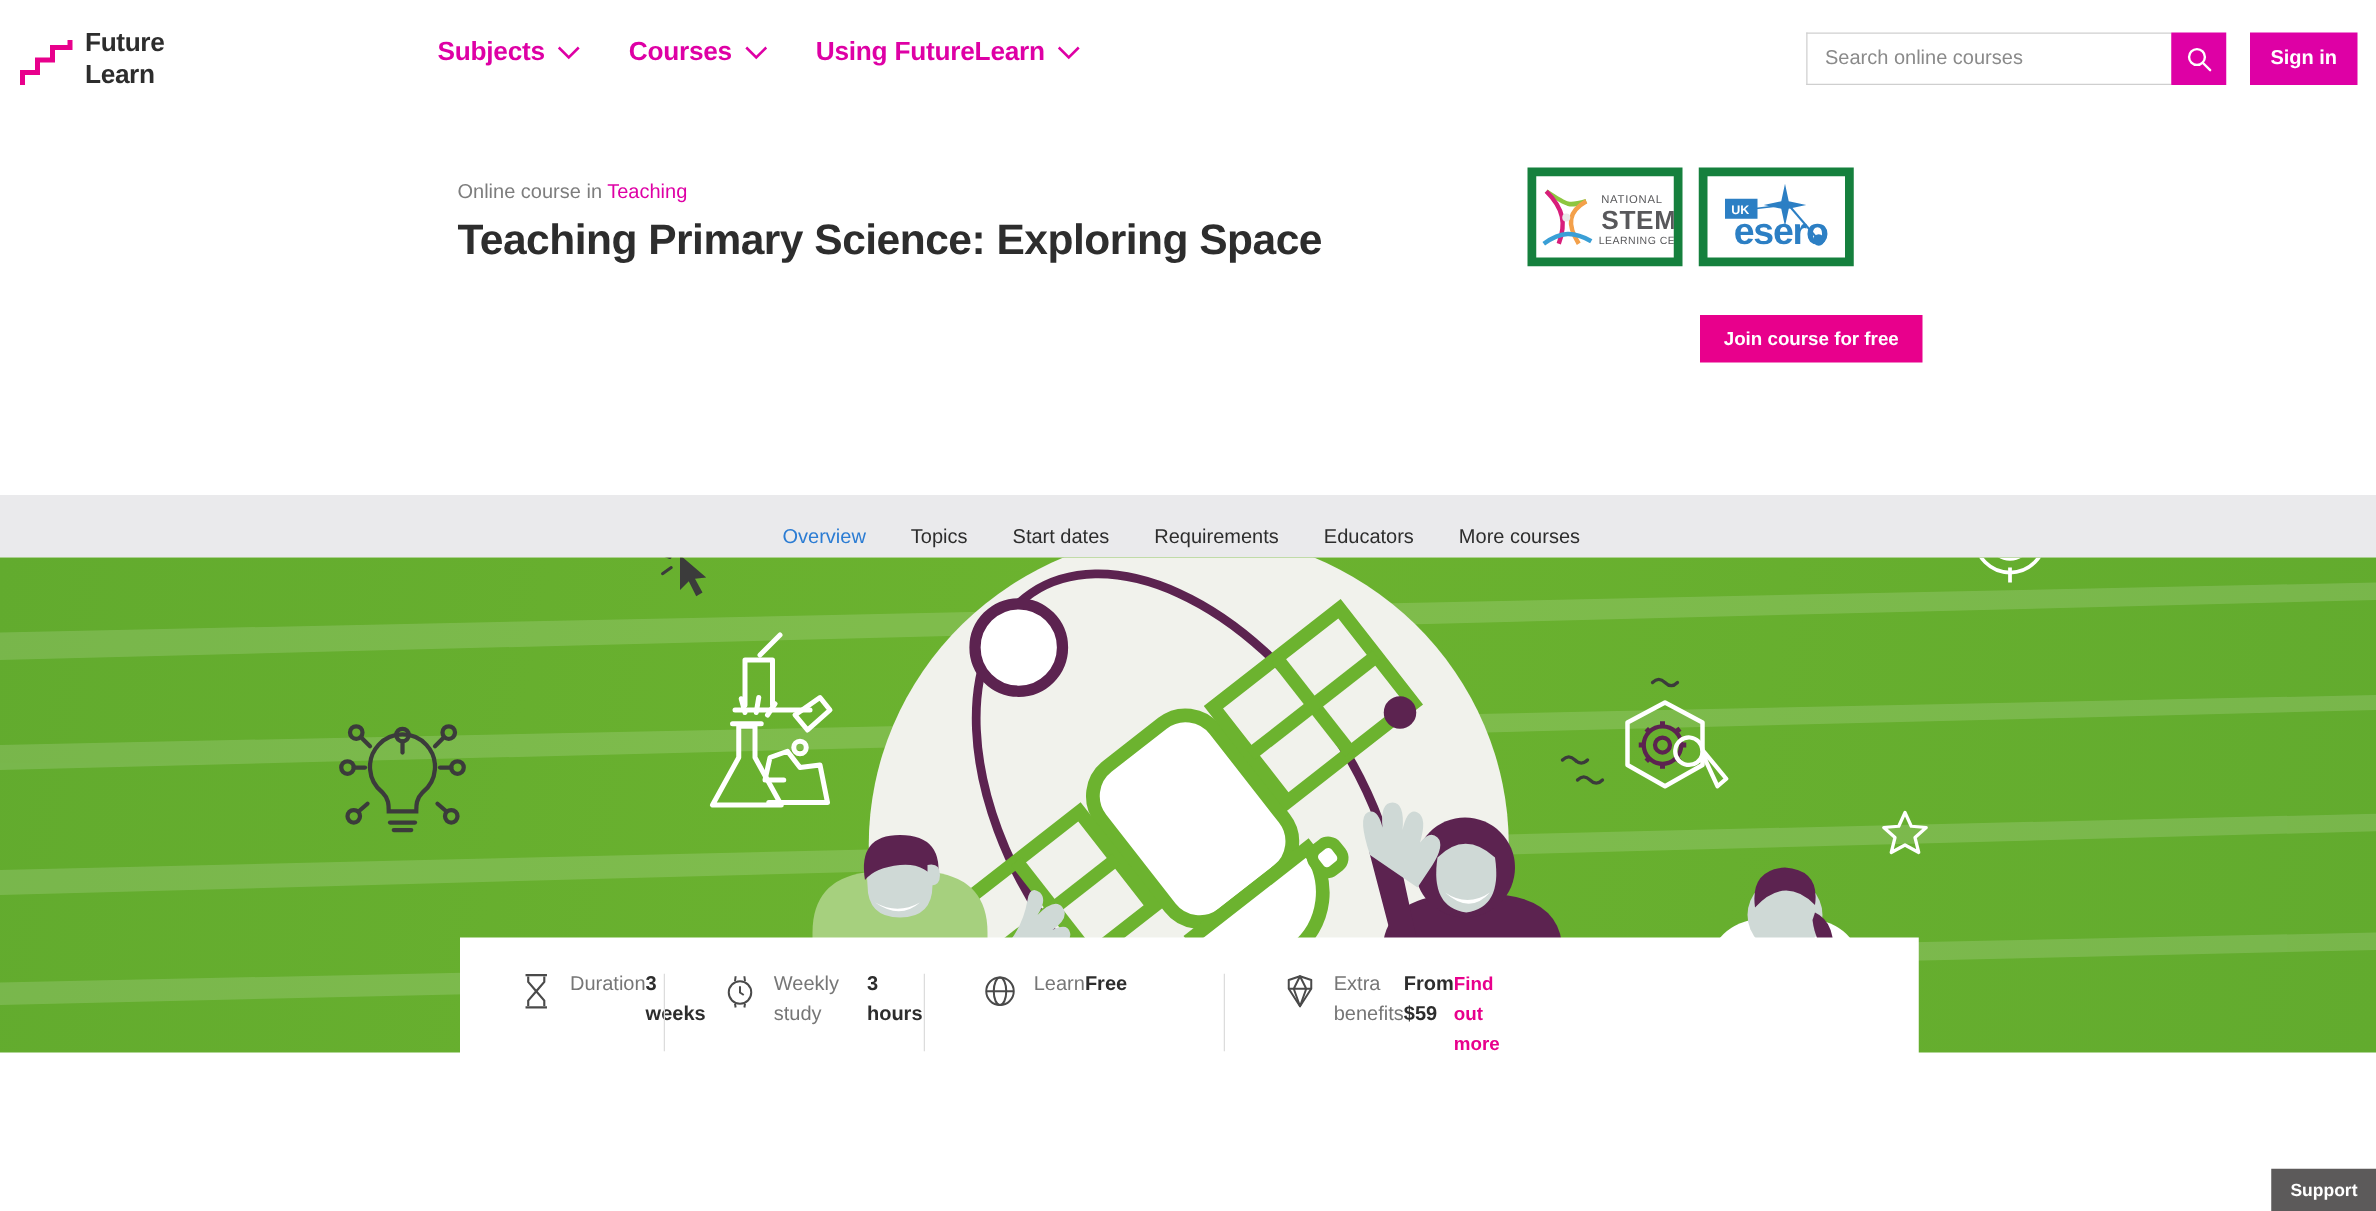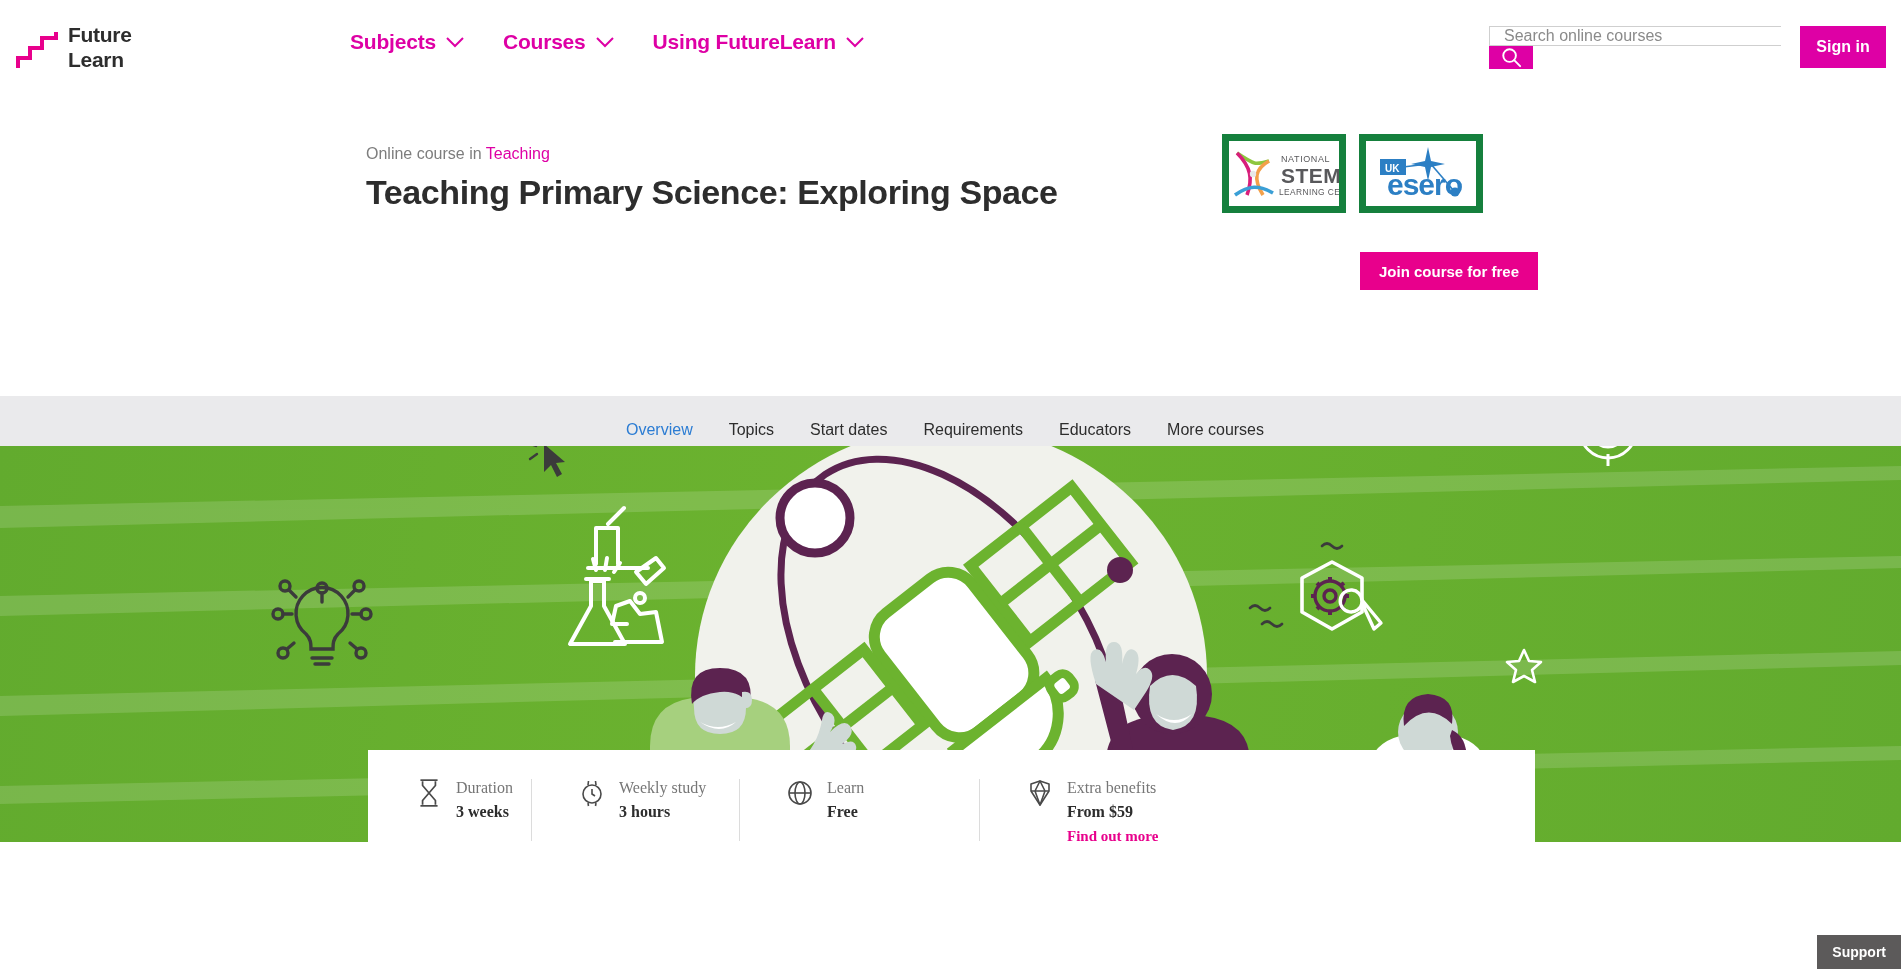--- a/index.html
+++ b/index.html
@@ -28,21 +28,21 @@
   .mainnav { position: absolute; left: 350px; top: 30px; display: flex; align-items: center; gap: 38px; }
   .navitem {
     display: flex; align-items: center; gap: 9px;
     color: #de00a5; font-size: 21px; font-weight: bold; cursor: pointer;
     letter-spacing: -0.2px;
   }
   .chev { display: block; }
 
   .searchwrap {
     position: absolute; right: 120px; top: 26px;
-    display: flex; height: 42px; flex-direction: column;
+    display: flex; height: 42px;
   }
   .search-input {
     width: 292px; height: 42px;
     border: 1px solid #cfcfcf; border-right: none;
     padding: 0 14px; font-size: 16px; color: #555;
     font-family: "Liberation Sans", sans-serif;
     outline: none; background: #fff;
   }
   .search-input::placeholder { color: #8a8a8a; }
   .search-btn {
@@ -120,21 +120,21 @@
   }
   .stat {
     position: relative; display: flex; align-items: flex-start; gap: 14px;
     padding-left: 48px; height: 70px;
   }
   .stat + .stat::before {
     content: ""; position: absolute; left: 0; top: 3px;
     width: 1px; height: 62px; background: #dcdcdc;
   }
   .stat-icon { width: 26px; height: 30px; flex: none; margin-top: 2px; }
-  .stat-txt { display: flex; flex-direction: column; font-family: Liberation Serif, serif; }
+  .stat-txt { display: flex; flex-direction: row; }
   .stat-label { font-size: 16px; color: #767676; line-height: 24px; }
   .stat-value { font-size: 16px; font-weight: bold; color: #2d2d2d; line-height: 24px; }
   .stat-link { font-size: 15px; font-weight: bold; color: #e8008c; cursor: pointer; line-height: 24px; }
 
   .s1 { width: 163px; }
   .s2 { width: 208px; }
   .s3 { width: 240px; }
   .s4 { width: 240px; }
 
   

